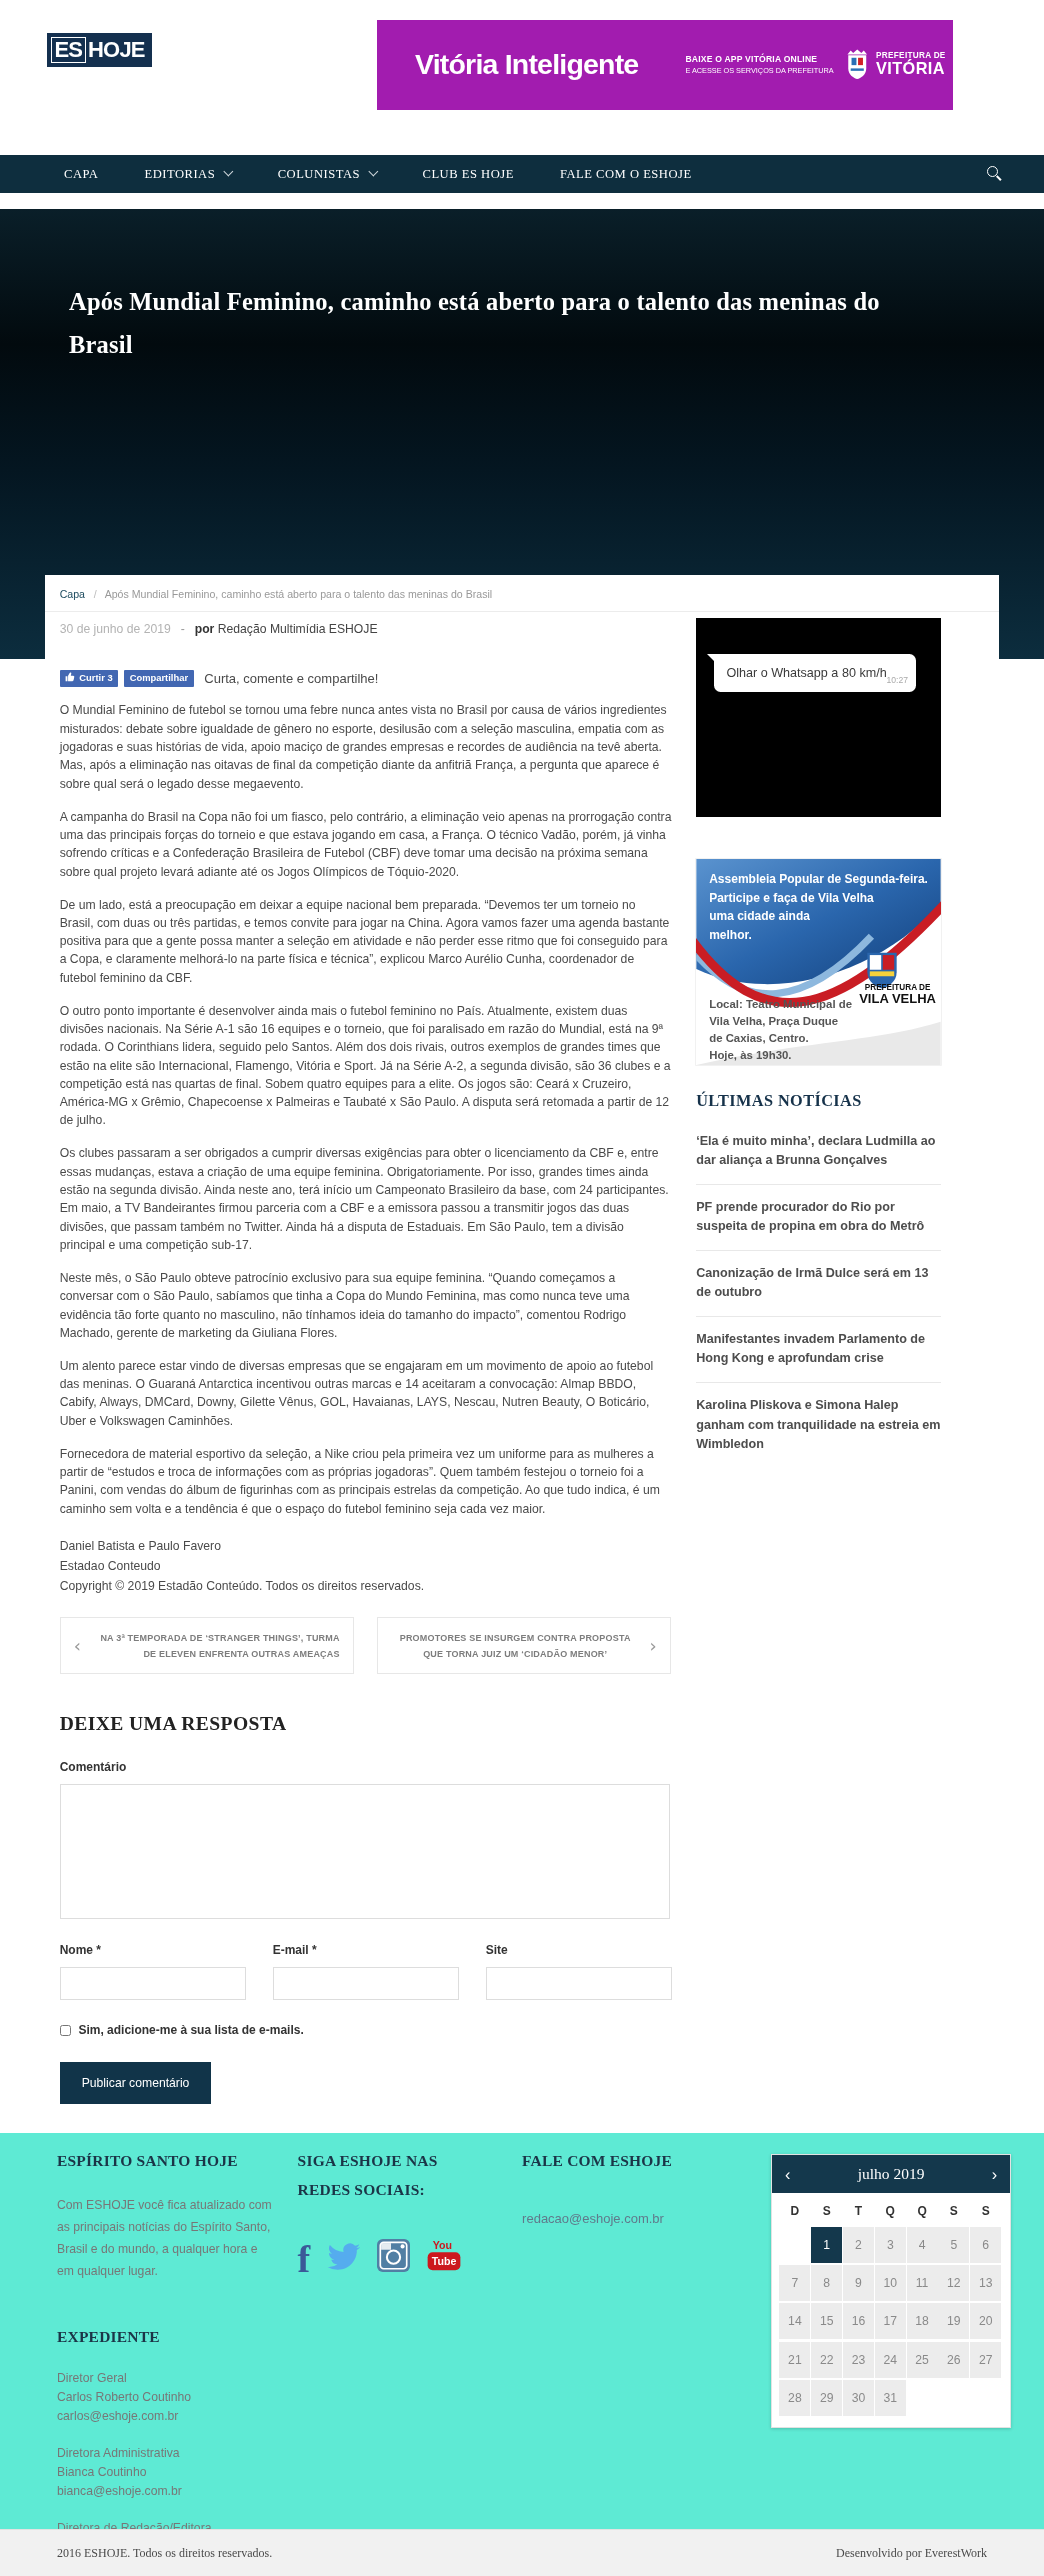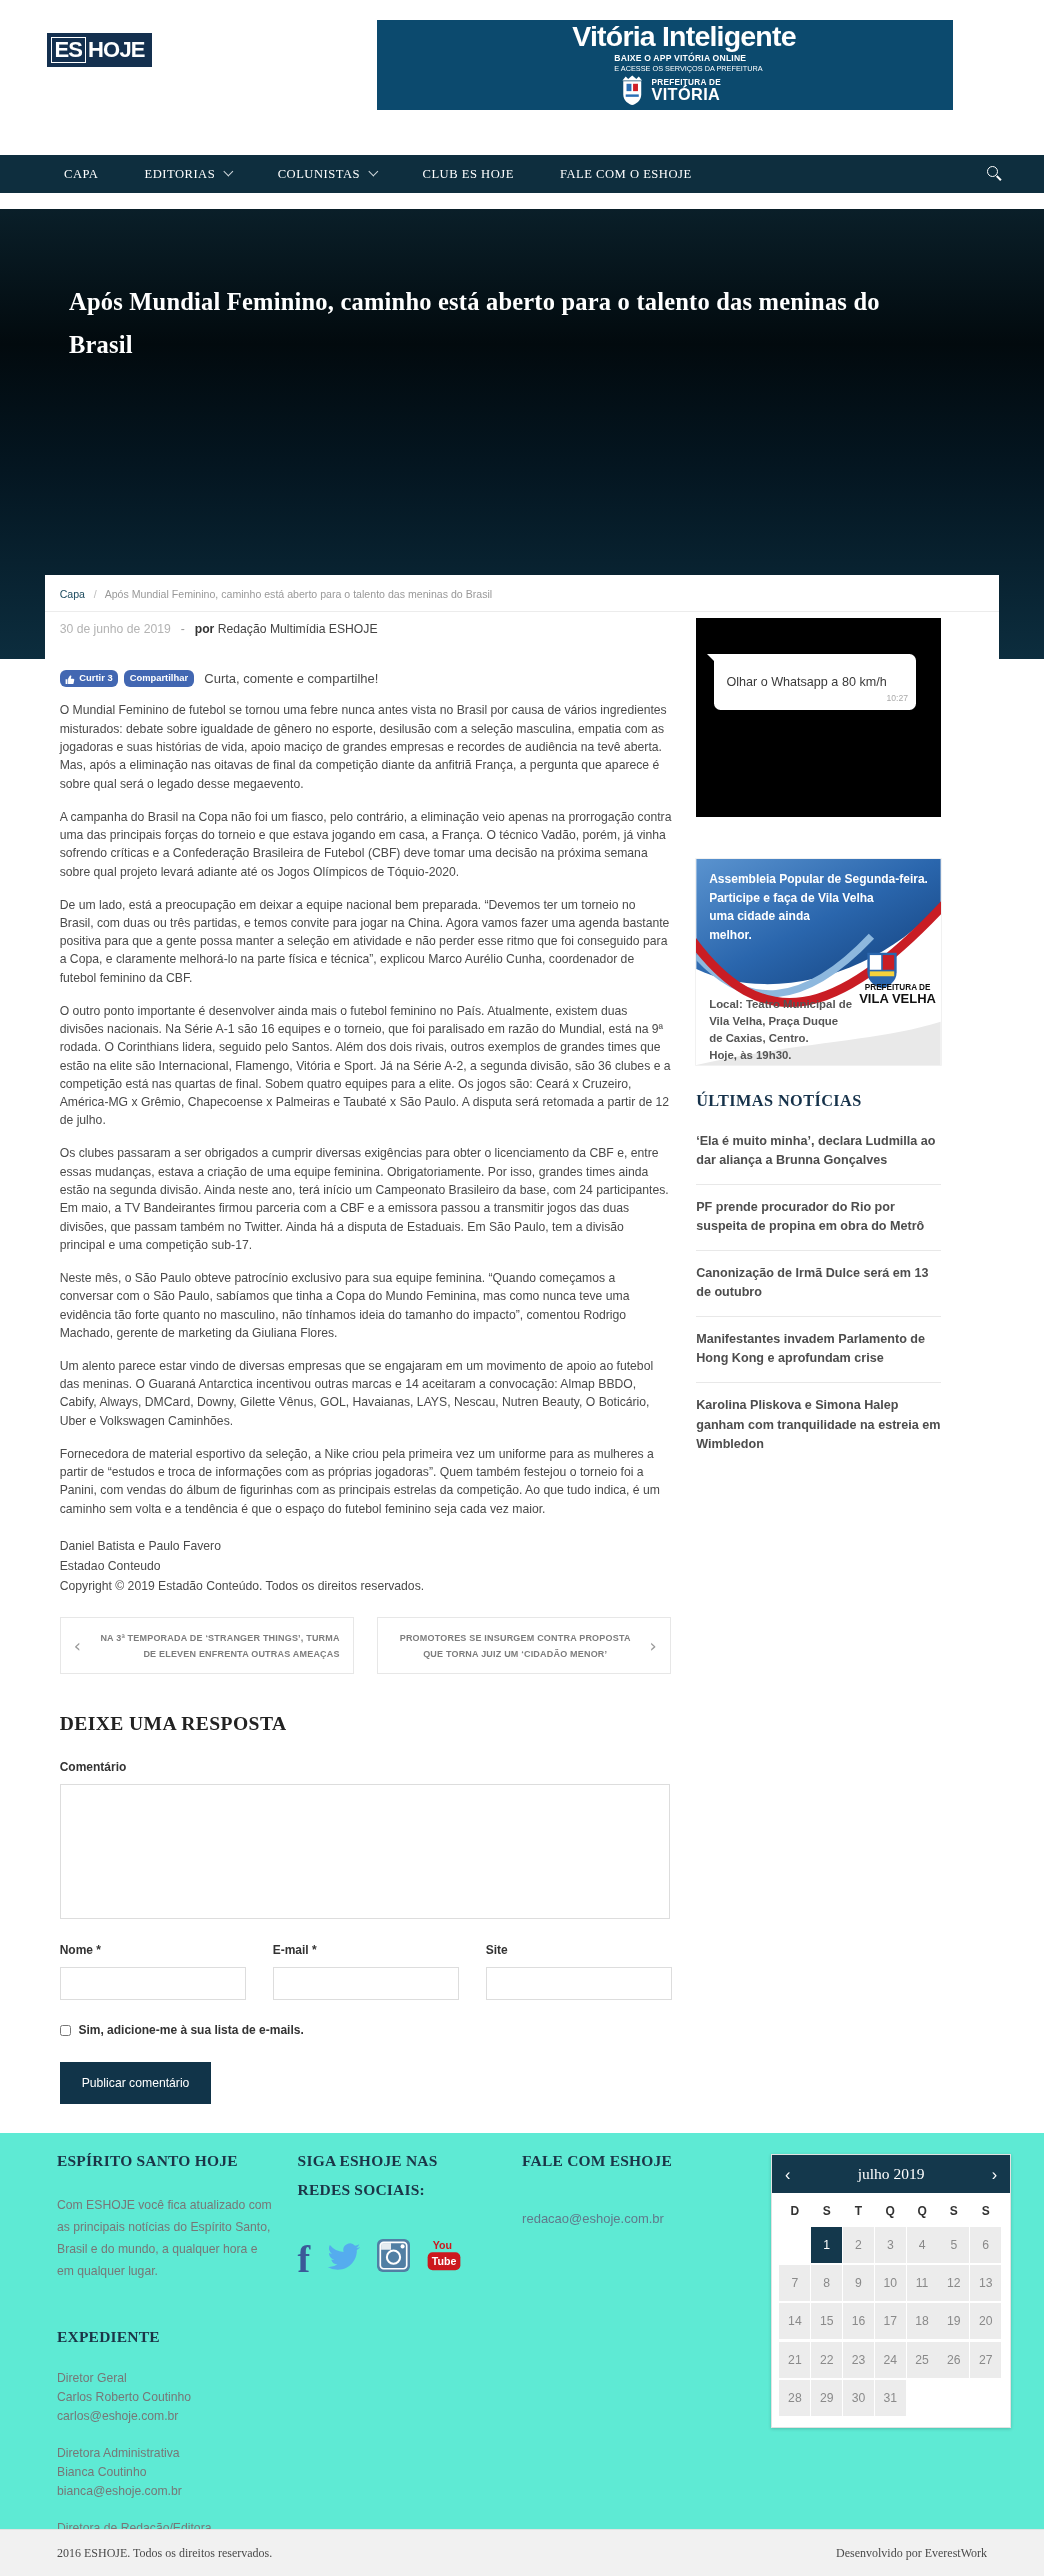--- a/index.html
+++ b/index.html
@@ -4,21 +4,21 @@
 <style>
   html,body{margin:0;padding:0;background:#fff;}
   body{font-family:"Liberation Sans","DejaVu Sans",sans-serif;}
   .page{position:relative;width:1044px;height:2576px;margin:0 auto;background:#fff;overflow:hidden;}
 
   
   .top-header{position:relative;height:155px;background:#fff;}
   .logo{position:absolute;left:47px;top:33px;background:#14304f;display:flex;align-items:center;padding:4.1px 7.3px 4.1px 4.1px;}
   .logo .logo-es{color:#fff;font-weight:bold;font-size:22px;letter-spacing:-0.8px;border:1.6px solid #fff;padding:0 2.4px;margin-right:2.4px;line-height:1.1;}
   .logo .logo-hoje{color:#fff;font-weight:bold;font-size:22px;letter-spacing:-0.8px;line-height:1.1;}
-  .banner-ad{position:absolute;left:377px;top:19.6px;width:576px;height:90px;background:#0c4a6e;display:flex;align-items:center;cursor:pointer;flex-direction:column;}
+  .banner-ad{position:absolute;left:377px;top:19.6px;width:576px;height:90px;background:#a21caf;display:flex;align-items:center;cursor:pointer;}
   .banner-title{color:#fff;font-weight:bold;font-size:28.5px;margin-left:38px;letter-spacing:-0.8px;}
   .banner-sub{margin-left:47px;color:#fff;}
   .banner-sub .l1{font-size:8.6px;font-weight:bold;letter-spacing:0.2px;}
   .banner-sub .l2{font-size:7.3px;margin-top:1.6px;}
   .banner-brand{display:flex;align-items:center;margin-left:11.4px;color:#fff;}
   .banner-brand .crest{margin-right:6.5px;}
   .banner-brand .b1{font-size:8.2px;font-weight:bold;letter-spacing:0.3px;}
   .banner-brand .b2{font-size:16.3px;font-weight:bold;letter-spacing:0.4px;margin-top:-1.6px;}
 
   
@@ -41,21 +41,21 @@
   .content-row{display:flex;align-items:flex-start;padding:0 14.7px;}
   .main-col{width:612px;margin-right:24.5px;}
   .side-col{width:245px;padding-top:5.7px;}
 
   .meta{margin-top:9.8px;font-size:12.2px;color:#b3b3b3;}
   .meta .dash{margin:0 6.5px;color:#999;}
   .meta .by{color:#333;font-weight:bold;}
   .meta .author{color:#444;cursor:pointer;}
 
   .fb-row{margin-top:34px;display:flex;align-items:center;}
-  .fb-btn{display:inline-flex;align-items:flex-end;background:#4267b2;color:#fff;font-size:9.4px;font-weight:bold;border-radius:6px;padding:2.4px 5.7px;margin-right:5.7px;cursor:pointer;line-height:1.3;}
+  .fb-btn{display:inline-flex;align-items:flex-start;background:#4267b2;color:#fff;font-size:9.4px;font-weight:bold;border-radius:1px;padding:2.4px 5.7px;margin-right:5.7px;cursor:pointer;line-height:1.3;}
   .fb-btn svg{margin-right:4.1px;}
   .fb-cta{font-size:13px;color:#4a4a4a;margin-left:4.9px;}
 
   .article-body p{margin:14.7px 0 0;font-size:12.2px;line-height:1.5;color:#4a4a4a;}
   .signature{margin-top:18px;font-size:12.2px;line-height:1.65;color:#4a4a4a;}
 
   .post-nav{margin-top:21px;display:flex;}
   .pn-box{width:294px;box-sizing:border-box;border:0.8px solid #e7e7e7;padding:11.4px 13px;display:flex;align-items:center;cursor:pointer;background:#fff;}
   .pn-box.prev{margin-right:23px;}
   .pn-arrow{font-size:18px;color:#999;font-family:"DejaVu Sans",sans-serif;}
@@ -72,21 +72,21 @@
   .field-group:last-child{margin-right:0;}
   .field-group .field-label{margin-top:0;}
   .field-input{margin-top:9.8px;width:100%;height:33px;border:0.8px solid #ddd;box-sizing:border-box;}
   .newsletter-row{margin-top:23px;display:flex;align-items:center;}
   .newsletter-row input{width:10.6px;height:10.6px;margin:0 7.3px 0 0.8px;}
   .newsletter-row label{font-size:12px;font-weight:bold;color:#333;}
   .submit-btn{margin:24.5px 0 29px;background:#113449;color:#fff;border:0;font-size:12.2px;padding:14px 22px;cursor:pointer;font-family:"Liberation Sans",sans-serif;}
 
   
   .ad-whatsapp{position:relative;width:245px;height:199px;background:#000;cursor:pointer;}
-  .wa-bubble{position:absolute;left:18px;top:36px;width:202px;height:56px;background:#fff;border-radius:6.5px;display:flex;align-items:center;}
+  .wa-bubble{position:absolute;left:18px;top:36px;width:202px;height:38px;background:#fff;border-radius:6.5px;display:flex;align-items:center;}
   .wa-bubble:before{content:"";position:absolute;left:-7.3px;top:0;border:8.2px solid transparent;border-top-color:#fff;border-right-color:#fff;}
   .wa-text{font-size:12.6px;color:#3a3a3a;margin-left:12.2px;}
   .wa-time{position:absolute;right:8.2px;bottom:6.5px;font-size:8.6px;color:#aaa;}
 
   .ad-vv{position:relative;width:245px;height:206px;background:#fff;margin-top:42px;overflow:hidden;cursor:pointer;box-shadow:0 0 0 0.8px #eee;}
   .ad-vv svg.vv-bg{position:absolute;left:0;top:0;}
   .vv-headline{position:absolute;left:13px;top:11.4px;color:#fff;font-size:12px;font-weight:bold;line-height:1.55;}
   .vv-details{position:absolute;left:13px;top:137px;color:#555;font-size:11.4px;font-weight:bold;line-height:1.5;}
   .vv-brand{position:absolute;left:163px;top:122px;text-align:center;color:#111;}
   .vv-brand .b1{font-size:8.2px;font-weight:bold;margin-top:2.4px;}

